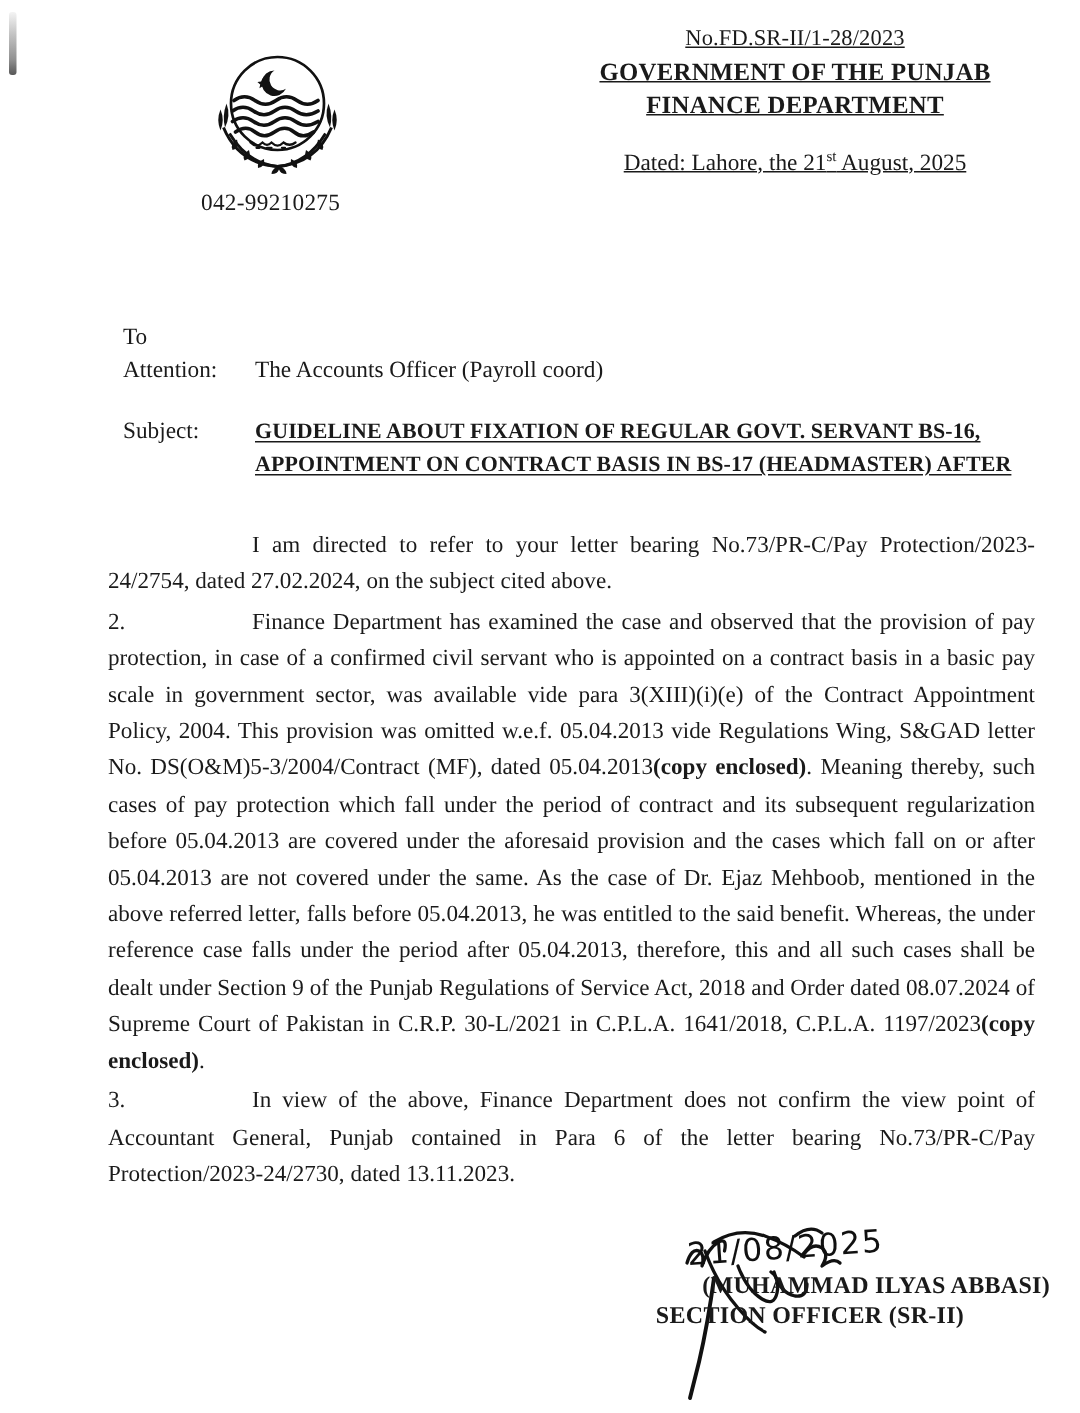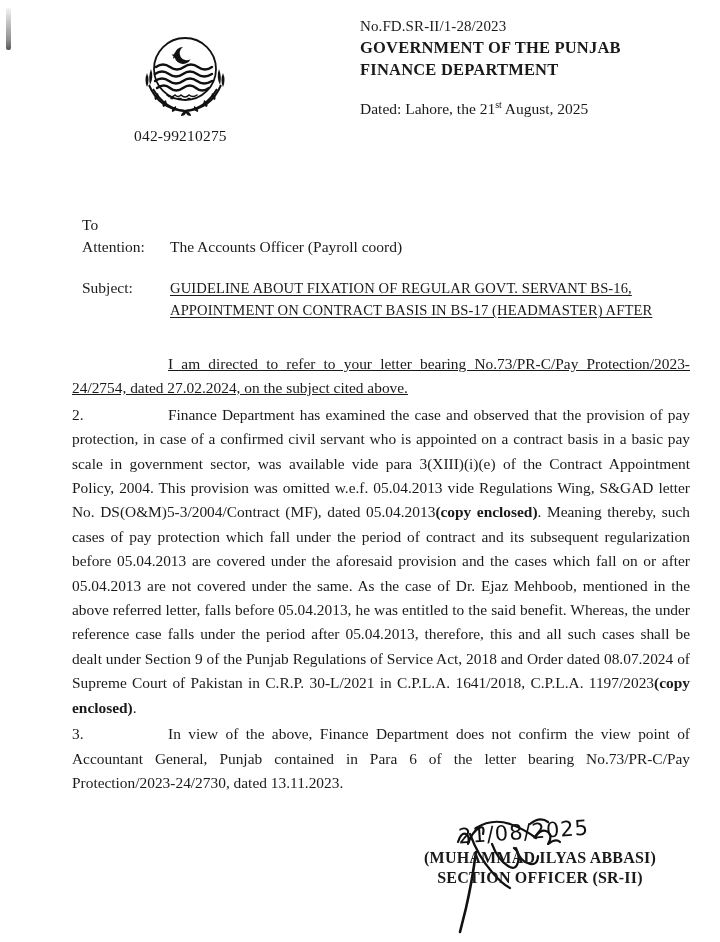--- a/index.html
+++ b/index.html
@@ -48,20 +48,22 @@
     font-size: 15.5px;
     letter-spacing: .2px;
   }
 
   
   .hdr {
     position: absolute;
     left: 360px;
     top: 18px;
     width: 340px;
+    text-align: center;
+    text-decoration: underline;
   }
   .hdr .refno {
     font-size: 15px;
     letter-spacing: .1px;
     margin-bottom: 2px;
   }
   .hdr .gov {
     font-size: 16.5px;
     font-weight: bold;
     letter-spacing: .2px;
@@ -114,21 +116,21 @@
     left: 82px;
     top: 279px;
     font-size: 15.5px;
   }
   .subj-value {
     position: absolute;
     left: 170px;
     top: 277px;
     width: 520px;
     font-size: 14.6px;
-    font-weight: normal;
+    font-weight: bold;
     line-height: 1.52;
     text-align: justify;
     text-align-last: left;
     letter-spacing: .1px;
   }
   .subj-value span {
     text-decoration: underline;
     text-underline-offset: 2px;
   }
 
@@ -147,21 +149,21 @@
     text-align-last: left;
     margin-bottom: 2px;
   }
   .para .num {
     position: absolute;
     left: 0;
     top: 0;
   }
   .para b { font-weight: bold; margin-top: 21px; }
 
-  .p1 { text-indent: 96px; text-decoration: underline; }
+  .p1 { text-indent: 96px; }
   .p2, .p3 { text-indent: 0; padding-left: 0; }
   .p2 .first, .p3 .first { display: inline-block; }
 
   
   .sign-wrap {
     position: absolute;
     left: 380px;
     top: 806px;
     width: 320px;
     height: 130px;
@@ -171,21 +173,21 @@
     left: 0;
     top: 0;
     width: 320px;
     height: 130px;
   }
   .sig-name {
     position: absolute;
     left: 0;
     top: 42px;
     width: 320px;
-    text-align: center;
+    text-align: right;
     font-size: 16px;
     font-weight: bold;
     letter-spacing: .2px;
     line-height: 1.3;
   }
   .sig-title {
     position: absolute;
     left: 0;
     top: 62px;
     width: 320px;

